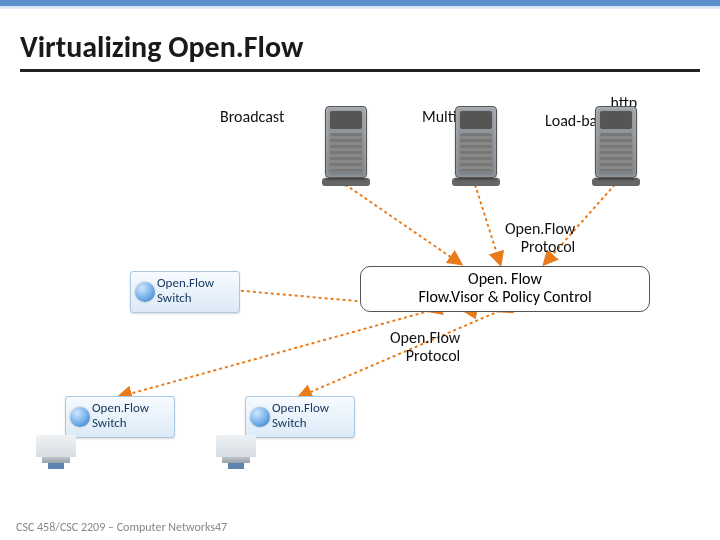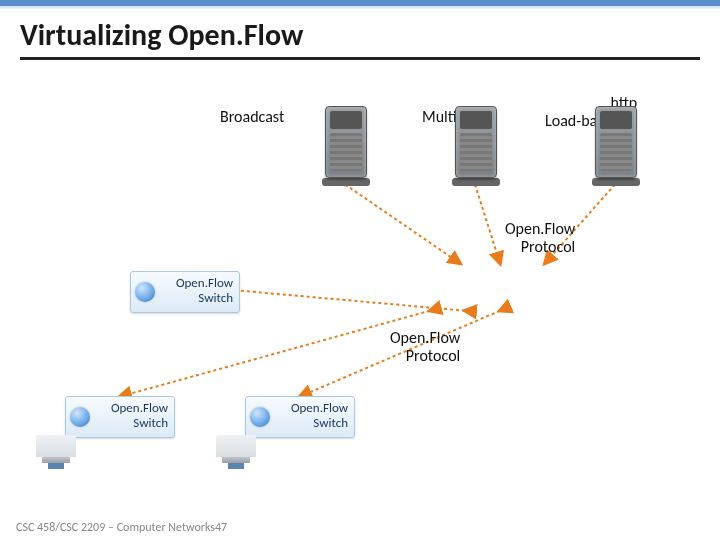--- a/index.html
+++ b/index.html
@@ -16,21 +16,21 @@
     content: "";
     position: absolute;
     top: 0; left: 0; right: 0;
     height: 3px;
     background: linear-gradient(#d0e0f0, #e8f0fa);
   }
   .title {
     font-size: 30px;
     font-weight: 700;
     color: #1a1a1a;
-    padding: 10px 20px 4px 20px;
+    padding: 22px 20px 4px 20px;
   }
   .title-rule {
     height: 3px;
     background: #222;
     margin: 0 20px 0 20px;
   }
   .canvas {
     position: absolute;
     top: 60px; left: 0; right: 0; bottom: 30px;
   }
@@ -89,21 +89,21 @@
   
   .switch {
     position: absolute;
     width: 110px;
     padding: 4px 6px 6px 26px;
     background: linear-gradient(#f7fbff, #dceaf6);
     border: 1px solid #a9c8e4;
     border-radius: 3px;
     font-size: 13px;
     color: #1b3a63;
-    text-align: right;
+    text-align: left;
     line-height: 1.15;
     box-shadow: 0 1px 2px rgba(0,0,0,.15);
   }
   .switch::before {
     content: "";
     position: absolute;
     left: 4px; top: 50%; margin-top: -10px;
     width: 20px; height: 20px;
     border-radius: 50%;
     background: radial-gradient(circle at 35% 30%, #cfe6ff, #6aa8e6 60%, #2e6db3);
@@ -178,20 +178,24 @@
   <div class="server" style="left:595px; top:40px;">
       <div class="body"></div>
       <div class="base"></div>
     </div>
 
   <div class="lbl" style="left:505px; top:154px; white-space:pre;">Open.Flow
 Protocol</div>
   <div class="lbl" style="left:390px; top:263px; white-space:pre;">Open.Flow
 Protocol</div>
 
+  <div class="flowvisor">
+    <div>Open. Flow</div>
+    <div>Flow.Visor &amp; Policy Control</div>
+  </div>
 
   <div class="switch" style="left:130px; top:205px;">
     <span>Open.Flow Switch</span>
   </div>
   <div class="switch bottom" style="left:65px; top:330px;">
     <span>Open.Flow Switch</span>
   </div>
   <div class="switch bottom" style="left:245px; top:330px;">
     <span>Open.Flow Switch</span>
   </div>

